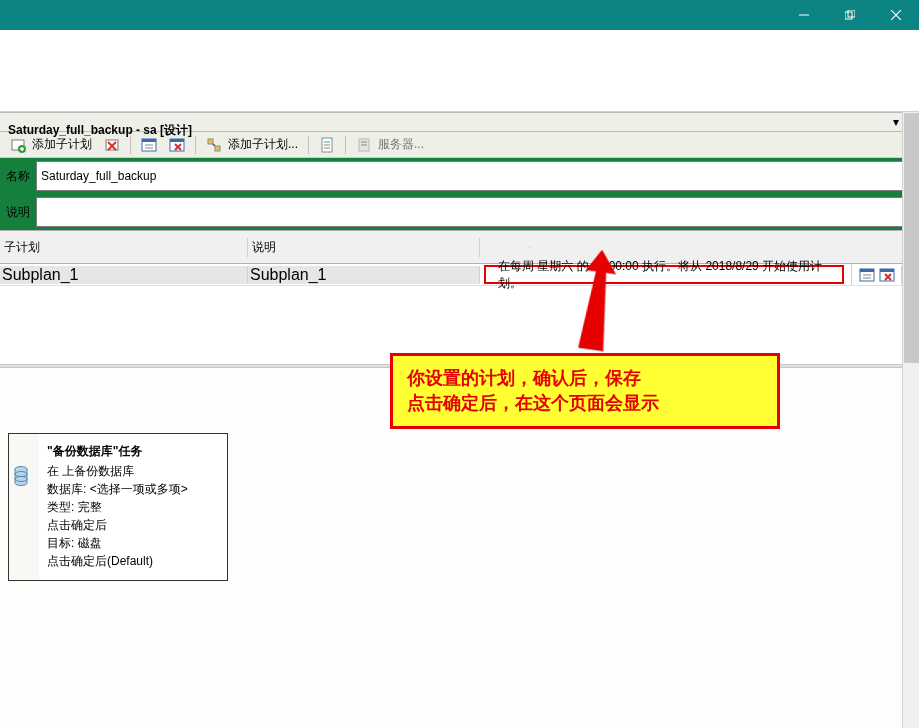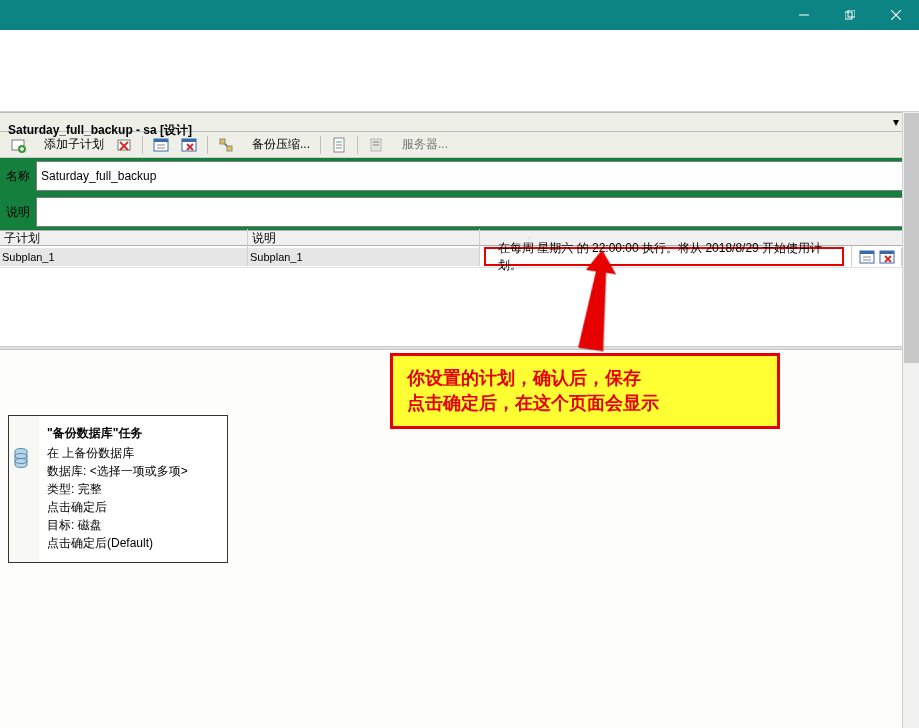--- a/index.html
+++ b/index.html
@@ -10,37 +10,37 @@
 .titlebar .btn svg { width: 10px; height: 10px; }
 
 .menubar { background: #fff; height: 82px; border-bottom: 1px solid #d0d0d0; }
 
 .doc-tab-bar { display: flex; align-items: center; background: #eef0e8; border-top: 1px solid #b8bdbf; border-bottom: 1px solid #b8bdbf; height: 20px; padding: 0 4px; }
 .doc-tab-title { flex: 1; padding: 2px 4px; margin-top: 17px; }
 .doc-tab-actions { display: flex; gap: 4px; padding-right: 2px; }
 .doc-tab-actions .ic { cursor: pointer; }
 
 .toolbar { background: #eef0e8; display: flex; align-items: center; gap: 4px; padding: 3px 6px; border-bottom: 1px solid #ccc; height: 26px; }
-.tool-btn { display: flex; align-items: center; gap: 18px; padding: 2px 4px; cursor: pointer; }
+.tool-btn { display: flex; align-items: center; gap: 6px; padding: 2px 4px; cursor: pointer; }
 .tool-sep { width: 1px; height: 18px; background: #c0c0c0; margin: 0 2px; }
 .ic16 { width: 16px; height: 16px; display: inline-block; }
 
 .form-row { display: flex; align-items: center; padding: 3px 6px; background: #15803d; }
 .form-row label { width: 30px; }
 .form-row input { flex: 1; max-width: 870px; border: 1px solid #7a7a7a; padding: 14px 4px; height: 19px; font-family: inherit; font-size: 12px; }
 
 .grid-area { background: #fff; }
-.grid-head { display: flex; border-top: 1px solid #b0b0b0; border-bottom: 1px solid #b0b0b0; background: #f0f0f0; height: 16px; align-items: center; }
+.grid-head { display: flex; border-top: 1px solid #b0b0b0; border-bottom: 1px solid #b0b0b0; background: #f0f0f0; height: 34px; align-items: center; }
 .grid-head .col, .grid-row .col { padding: 1px 4px; border-right: 1px solid #d0d0d0; }
 .grid-row { display: flex; align-items: center; height: 22px; background: #fff; border-bottom: 1px solid #e0e0e0; }
 .col-sub { width: 248px; }
 .col-desc { width: 232px; }
 .col-plan { width: 372px; }
 .col-act { width: 50px; display: flex; gap: 4px; justify-content: center; }
-.cell-input { border: none; background: #e6e6e6; width: 100%; padding: 1px 2px; font-family: inherit; font-size: 11px; height: 18px; }
+.cell-input { border: none; background: #e6e6e6; width: 100%; padding: 1px 2px; font-family: inherit; font-size: 16px; height: 18px; }
 .plan-box { border: 2px solid #e60000; padding: 1px 12px; font-size: 12px; width: 360px; height: 19px; display: flex; align-items: center; }
 
 .divider { height: 4px; background: linear-gradient(#e8e8e8,#d8d8d8); border-top:1px solid #c8c8c8; border-bottom:1px solid #c8c8c8; margin-top: 78px; }
 
 .canvas { background: #fdfdfb; position: relative; height: 390px; }
 
 .task-card { position: absolute; left: 8px; top: 65px; width: 220px; border: 1px solid #333; background: #fff; }
 .task-card-body { display: flex; }
 .task-icon-col { width: 30px; padding: 32px 4px 4px 4px; background: #f8f8f4; }
 .task-text-col { padding: 8px 8px 10px 8px; line-height: 1.5; }
@@ -120,21 +120,21 @@
           <line x1="12" y1="7" x2="6" y2="13" stroke="#d03030" stroke-width="2"></line>
         </svg></span>
     </div>
   <div class="tool-sep"></div>
   <div class="tool-btn">
     <span class="ic16"><svg viewBox="0 0 16 16">
           <rect x="2" y="2" width="5" height="5" fill="#e8c050" stroke="#888"></rect>
           <rect x="9" y="9" width="5" height="5" fill="#e8c050" stroke="#888"></rect>
           <line x1="7" y1="7" x2="9" y2="9" stroke="#555" stroke-width="1.5"></line>
         </svg></span>
-    <span>备份压缩...</span>
+    <span>添加子计划...</span>
   </div>
   <div class="tool-sep"></div>
   <div class="tool-btn">
       <span class="ic16"><svg viewBox="0 0 16 16">
           <rect x="3" y="1" width="10" height="14" fill="#fff" stroke="#888"></rect>
           <line x1="5" y1="5" x2="11" y2="5" stroke="#4a8"></line>
           <line x1="5" y1="8" x2="11" y2="8" stroke="#888"></line>
           <line x1="5" y1="11" x2="11" y2="11" stroke="#888"></line>
         </svg></span>
     </div>

